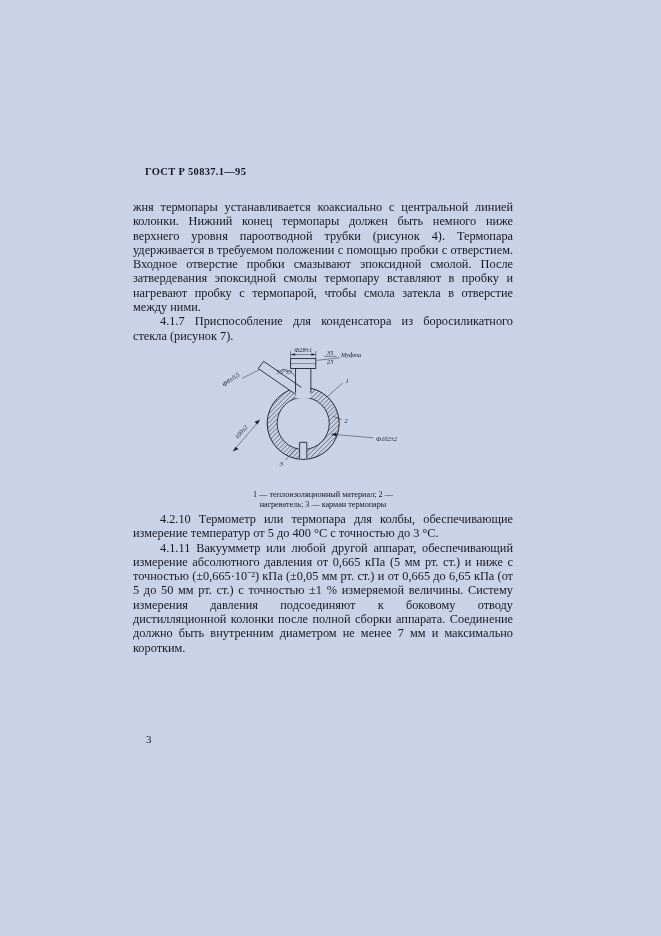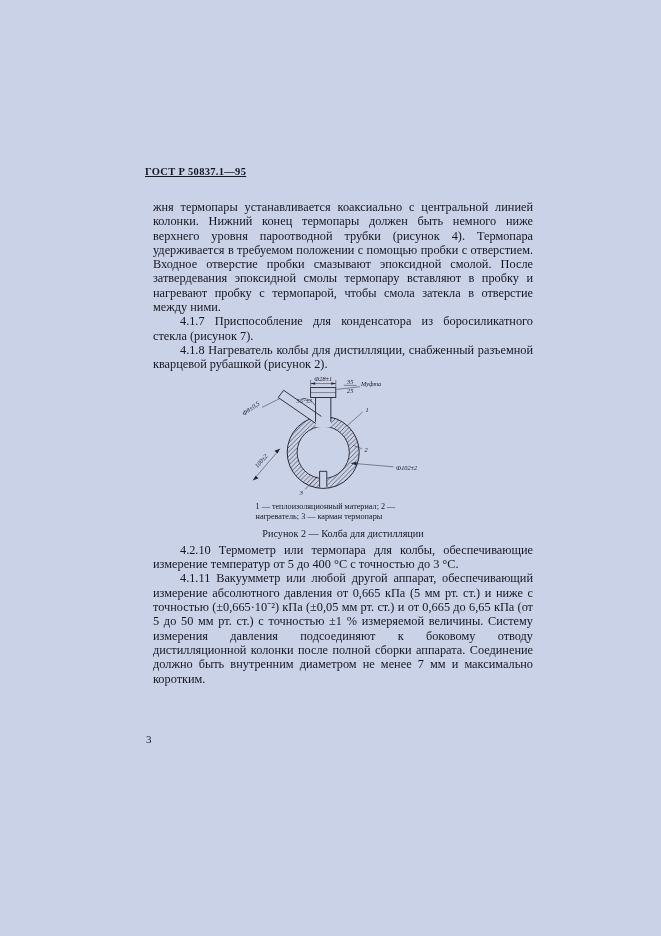--- a/index.html
+++ b/index.html
@@ -6,51 +6,50 @@
   html, body { margin: 0; padding: 0; }
   body {
     width: 661px; height: 936px;
     background: #cad2e8;
     position: relative; overflow: hidden;
     font-family: "Liberation Serif", serif;
     color: #17171f;
   }
   .header {
     position: absolute; left: 145px; top: 166px;
-    font-size: 10.5px; font-weight: bold; letter-spacing: .3px; text-decoration: underline;
+    font-size: 10.5px; font-weight: bold; letter-spacing: .3px;
   }
   .content {
-    position: absolute; left: 153px; top: 200px; width: 380px;
+    position: absolute; left: 133px; top: 200px; width: 380px;
     font-size: 12.3px; line-height: 14.3px;
     text-align: justify; hyphens: auto;
   }
   .para { margin: 0; text-indent: 27px; }
   .para.first { text-indent: 0; }
   figure.figure { margin: 3px 0 2px; padding: 0; text-align: center; }
   .fig-svg { display: block; margin: 0 auto; }
   .fig-caption {
     font-size: 8.2px; line-height: 10px;
-    max-width: 175px; margin: 1px auto 0; text-align: left;
+    max-width: 175px; margin: 18px auto 0; text-align: center;
   }
   .fig-title { font-size: 10.2px; margin-top: 5px; }
   .page-number { position: absolute; left: 146px; top: 733px; font-size: 11px; }
   .fig-labels text {
     font-size: 7px; font-style: italic;
     font-family: "Liberation Serif", serif; fill: #17171f;
   }
 </style>
 </head>
 <body>
 
 <div class="header">ГОСТ Р 50837.1—95</div>
 
 <div class="content">
   <p class="para first">жня термопары устанавливается коаксиально с центральной линией колонки. Нижний конец термопары должен быть немного ниже верхнего уровня пароотводной трубки (рисунок 4). Термопара удерживается в требуемом положении с помощью пробки с отверстием. Входное отверстие пробки смазывают эпоксидной смолой. После затвердевания эпоксидной смолы термопару вставляют в пробку и нагревают пробку с термопарой, чтобы смола затекла в отверстие между ними.</p>
   <p class="para">4.1.7 Приспособление для конденсатора из боросиликатного стекла (рисунок 7).</p>
-  <p class="para">4.1.8 Нагреватель колбы для дистилляции, снабженный разъемной кварцевой рубашкой (рисунок 2).</p>
 
   <figure class="figure">
     <svg class="fig-svg" width="234" height="126" viewBox="0 0 260 140" aria-hidden="true">
       <defs>
         <pattern id="hatch" patternUnits="userSpaceOnUse" width="5" height="5">
           <line x1="0" y1="5" x2="5" y2="0" stroke="#2b2b38" stroke-width="0.7"></line>
         </pattern>
       </defs>
 
       <g stroke="#23232e" fill="none">
@@ -101,21 +100,20 @@
         <text x="155" y="41" text-anchor="start">1</text>
         <text x="154" y="86" text-anchor="start">2</text>
         <text x="82" y="133" text-anchor="start">3</text>
         <text x="189" y="105" text-anchor="start">Ф102±2</text>
         <text x="41" y="97" text-anchor="middle" transform="rotate(-49 41 97)">100±2</text>
       </g>
     </svg>
 
     <figcaption>
       <div class="fig-caption">1 — теплоизоляционный материал; 2 — нагреватель; 3 — карман термопары</div>
-      <div class="fig-title">Рисунок 2 — Колба для дистилляции</div>
     </figcaption>
   </figure>
 
   <p class="para">4.2.10 Термометр или термопара для колбы, обеспечивающие измерение температур от 5 до 400 °С с точностью до 3 °С.</p>
   <p class="para">4.1.11 Вакуумметр или любой другой аппарат, обеспечивающий измерение абсолютного давления от 0,665 кПа (5 мм рт. ст.) и ниже с точностью (±0,665·10⁻²) кПа (±0,05 мм рт. ст.) и от 0,665 до 6,65 кПа (от 5 до 50 мм рт. ст.) с точностью ±1 % измеряемой величины. Систему измерения давления подсоединяют к боковому отводу дистилляционной колонки после полной сборки аппарата. Соединение должно быть внутренним диаметром не менее 7 мм и максимально коротким.</p>
 </div>
 
 <div class="page-number">3</div>
 
 </body></html>

